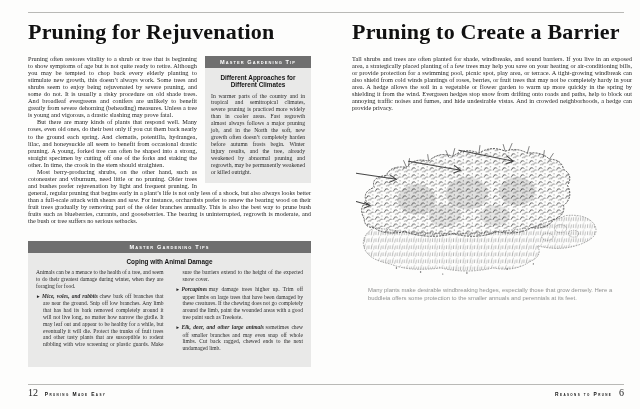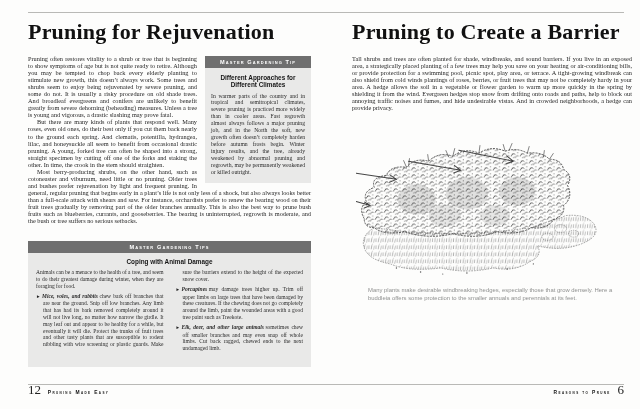--- a/index.html
+++ b/index.html
@@ -63,21 +63,21 @@
 
   
   .footer-rule{position:absolute;bottom:24px;height:1px;background:#b9b9b6;}
   .page-left .footer-rule{left:28px;right:0;}
   .page-right .footer-rule{left:0;right:16px;}
   .footer{
     position:absolute;bottom:11px;font-size:7px;color:#222;
   }
   .page-left .footer{left:28px;}
   .page-right .footer{right:16px;text-align:right;}
-  .folio{font-family:"Liberation Serif",serif;font-size:13px;}
+  .folio{font-family:"Liberation Serif",serif;font-size:10px;}
   .running-head{
     font-family:"Liberation Sans",sans-serif;font-weight:700;font-variant:small-caps;
     font-size:4.9px;letter-spacing:1.4px;color:#111;margin:0 5px;
   }
 </style>
 </head>
 <body>
 
 <div class="spread">
 

